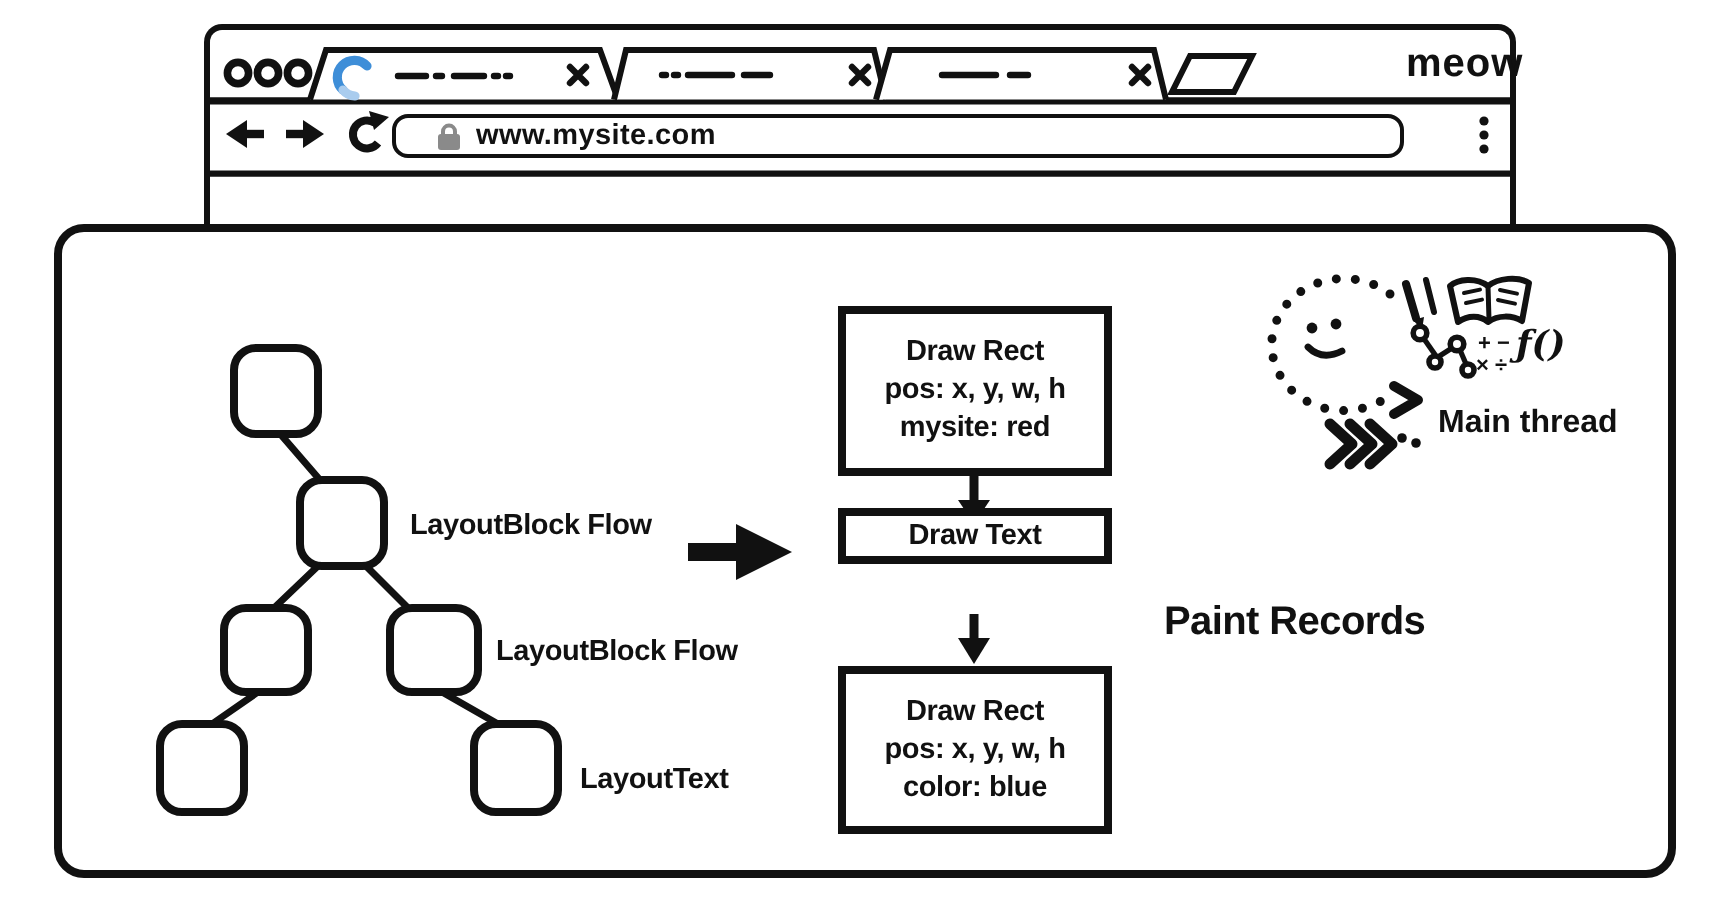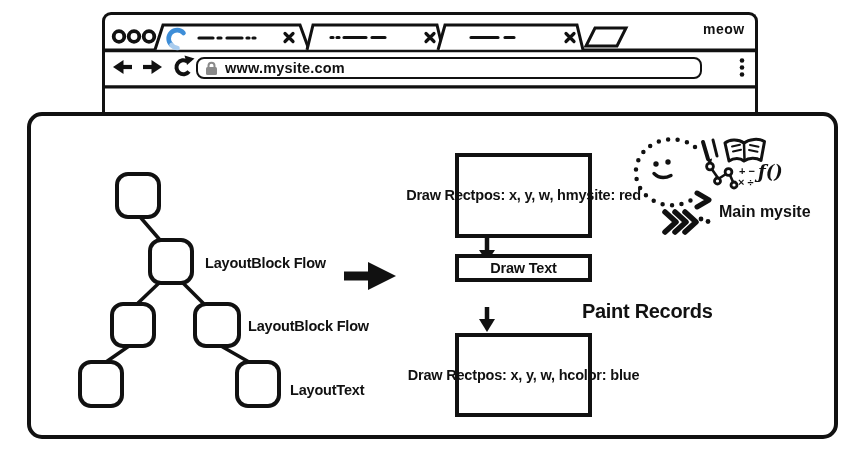--- a/index.html
+++ b/index.html
@@ -5,45 +5,45 @@
   html,body{margin:0;padding:0;background:#fff;}
   #canvas{position:relative;width:865px;height:455px;background:#fff;overflow:hidden;
           font-family:"Liberation Sans",sans-serif;color:#111;}
   .abs{position:absolute;}
 
   
   #browser-window{left:102px;top:12px;width:656px;height:104px;
     border:3px solid #111;border-bottom:none;border-radius:9px 9px 0 0;
     background:#fff;box-sizing:border-box;z-index:1;}
   #chrome-svg{position:absolute;left:0;top:0;width:650px;height:98px;}
-  #brand-label{left:598px;top:6px;width:50px;font-size:14px;font-weight:700;
+  #brand-label{left:598px;top:6px;width:50px;font-size:20px;font-weight:700;
     letter-spacing:.5px;white-space:nowrap;}
   #url-field{left:91px;top:42px;width:506px;height:22px;border:2.5px solid #111;
     border-radius:8px;box-sizing:border-box;display:flex;align-items:center;
-    gap:7px;padding-left:7px;background:#fff;}
+    gap:7px;padding-left:20px;background:#fff;}
   #url-text{font-size:14.5px;font-weight:700;letter-spacing:.2px;white-space:nowrap;}
 
   
   #renderer-box{left:27px;top:112px;width:811px;height:327px;border:4px solid #111;
     border-radius:15px;background:#fff;box-sizing:border-box;z-index:2;}
   #diagram-svg{position:absolute;left:0;top:0;width:803px;height:319px;z-index:1;}
   .r-child{position:absolute;z-index:2;}
   #renderer-title{left:26px;top:6px;font-size:26px;font-weight:700;
     letter-spacing:-.3px;white-space:nowrap;}
   .tree-node{width:46px;height:47px;border:4.5px solid #111;border-radius:13px;
     background:#fff;box-sizing:border-box;}
   #node-1{left:84px;top:56px;}  #node-2{left:117px;top:122px;}
   #node-3{left:79px;top:186px;height:46px;}  #node-4{left:162px;top:186px;width:48px;height:46px;}
   #node-5{left:47px;top:244px;height:48px;}  #node-6{left:204px;top:244px;height:48px;}
   .tree-label{font-size:14.5px;font-weight:700;white-space:nowrap;letter-spacing:-.2px;text-align:right;}
   #tree-label-0{left:174px;top:139px;} #tree-label-1{left:217px;top:202px;}
   #tree-label-2{left:259px;top:266px;}
   .paint-box{left:388px;width:137px;border:4.5px solid #111;background:#fff;
-    box-sizing:border-box;display:flex;flex-direction:row;align-items:center;
-    justify-content:center;text-align:center;margin-left:36px;}
+    box-sizing:border-box;display:flex;flex-direction:column;align-items:center;
+    justify-content:center;text-align:center;}
   .paint-box span{font-size:14.5px;font-weight:700;line-height:19px;
     letter-spacing:-.2px;white-space:nowrap;}
   #paint-box-0{top:37px;height:85px;} #paint-box-1{top:138px;height:28px;}
   #paint-box-2{top:217px;height:84px;}
   #paint-heading{left:551px;top:184px;font-size:20px;font-weight:700;
     letter-spacing:-.3px;white-space:nowrap;}
   #main-thread-label{left:688px;top:87px;font-size:16px;font-weight:700;white-space:nowrap;}
 </style>
 </head>
 <body>
@@ -214,16 +214,16 @@
       <span>Draw Text</span>
     </div>
     <div id="paint-box-2" class="r-child paint-box">
       <span>Draw Rect</span>
       <span>pos: x, y, w, h</span>
       <span>color: blue</span>
     </div>
 
     <div id="paint-heading" class="r-child">Paint Records</div>
 
-    <div id="main-thread-label" class="r-child">Main mysite</div>
+    <div id="main-thread-label" class="r-child">Main thread</div>
   </div>
 
 </div>
 
 </body></html>

